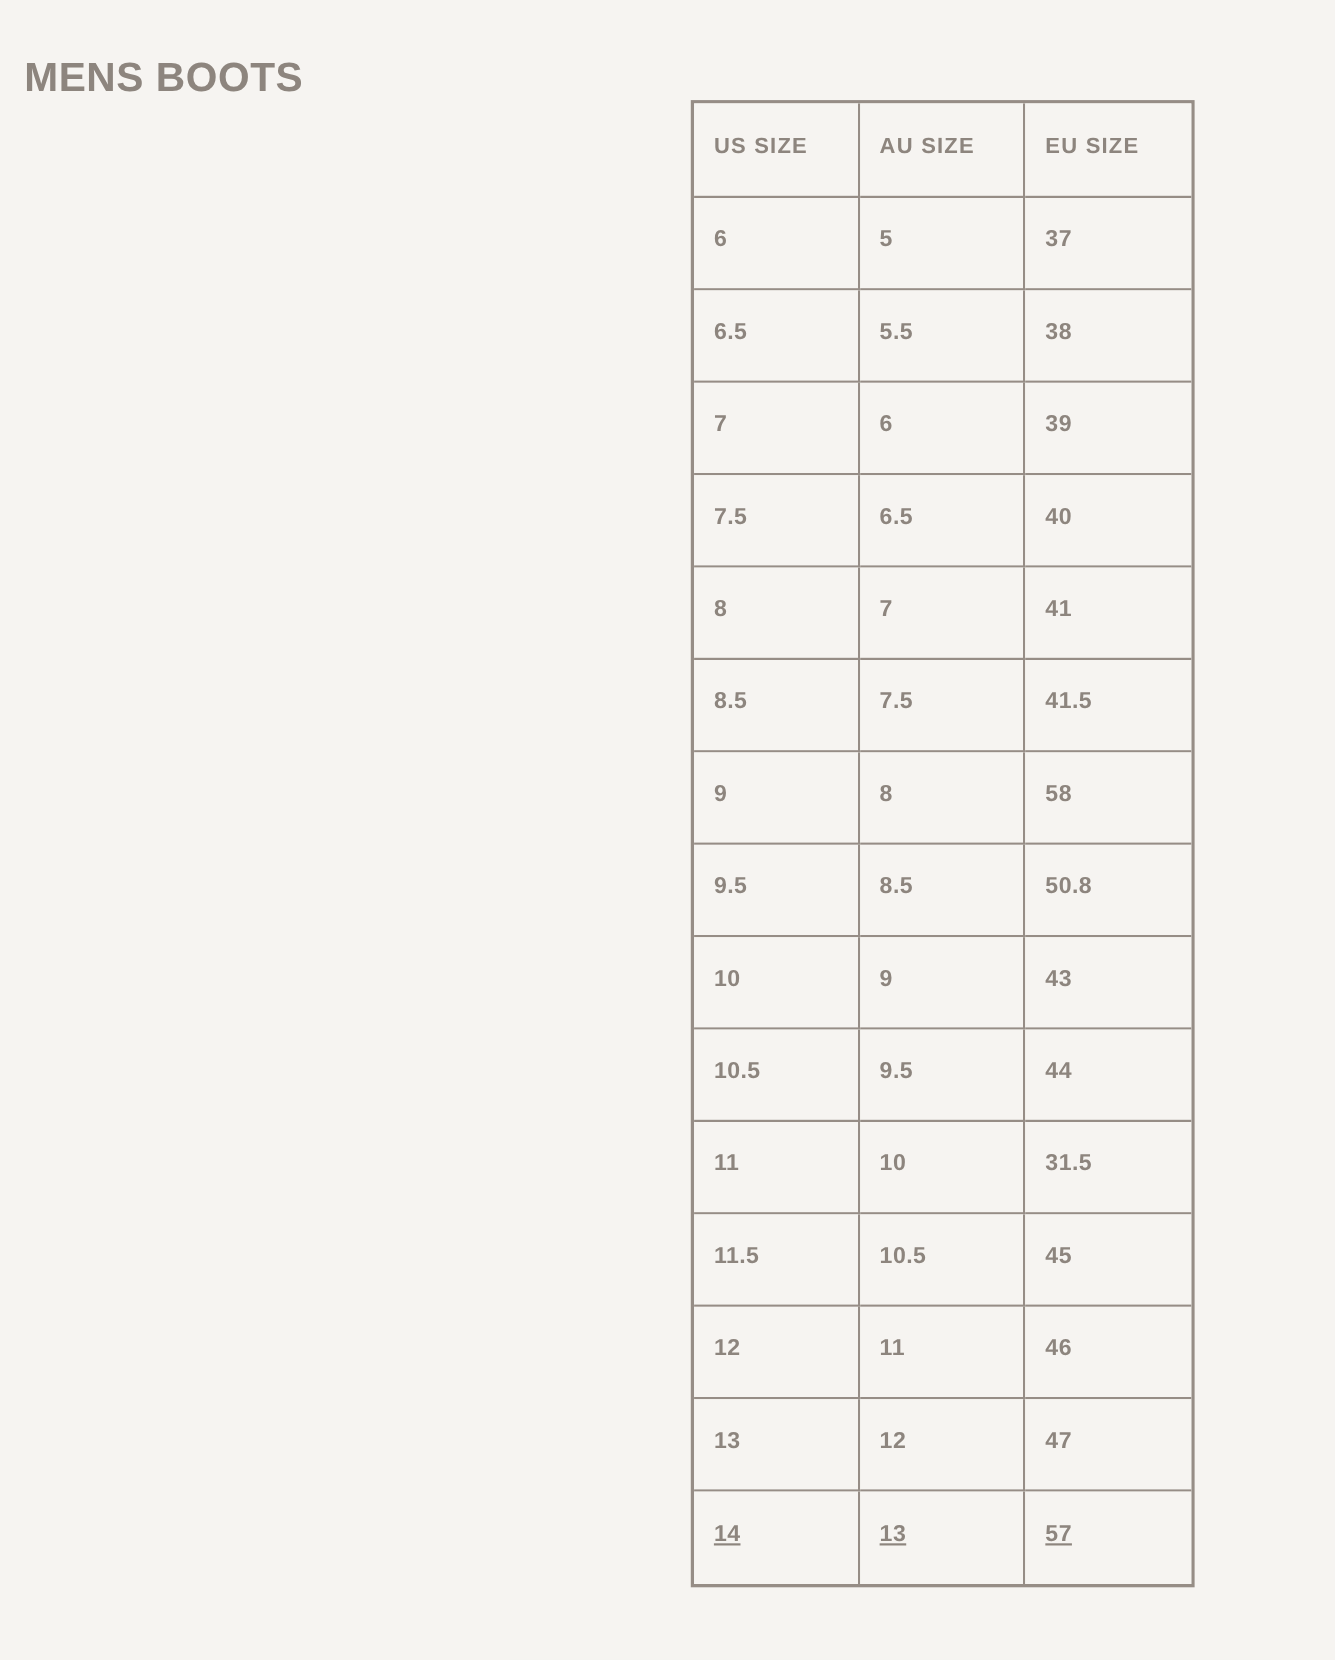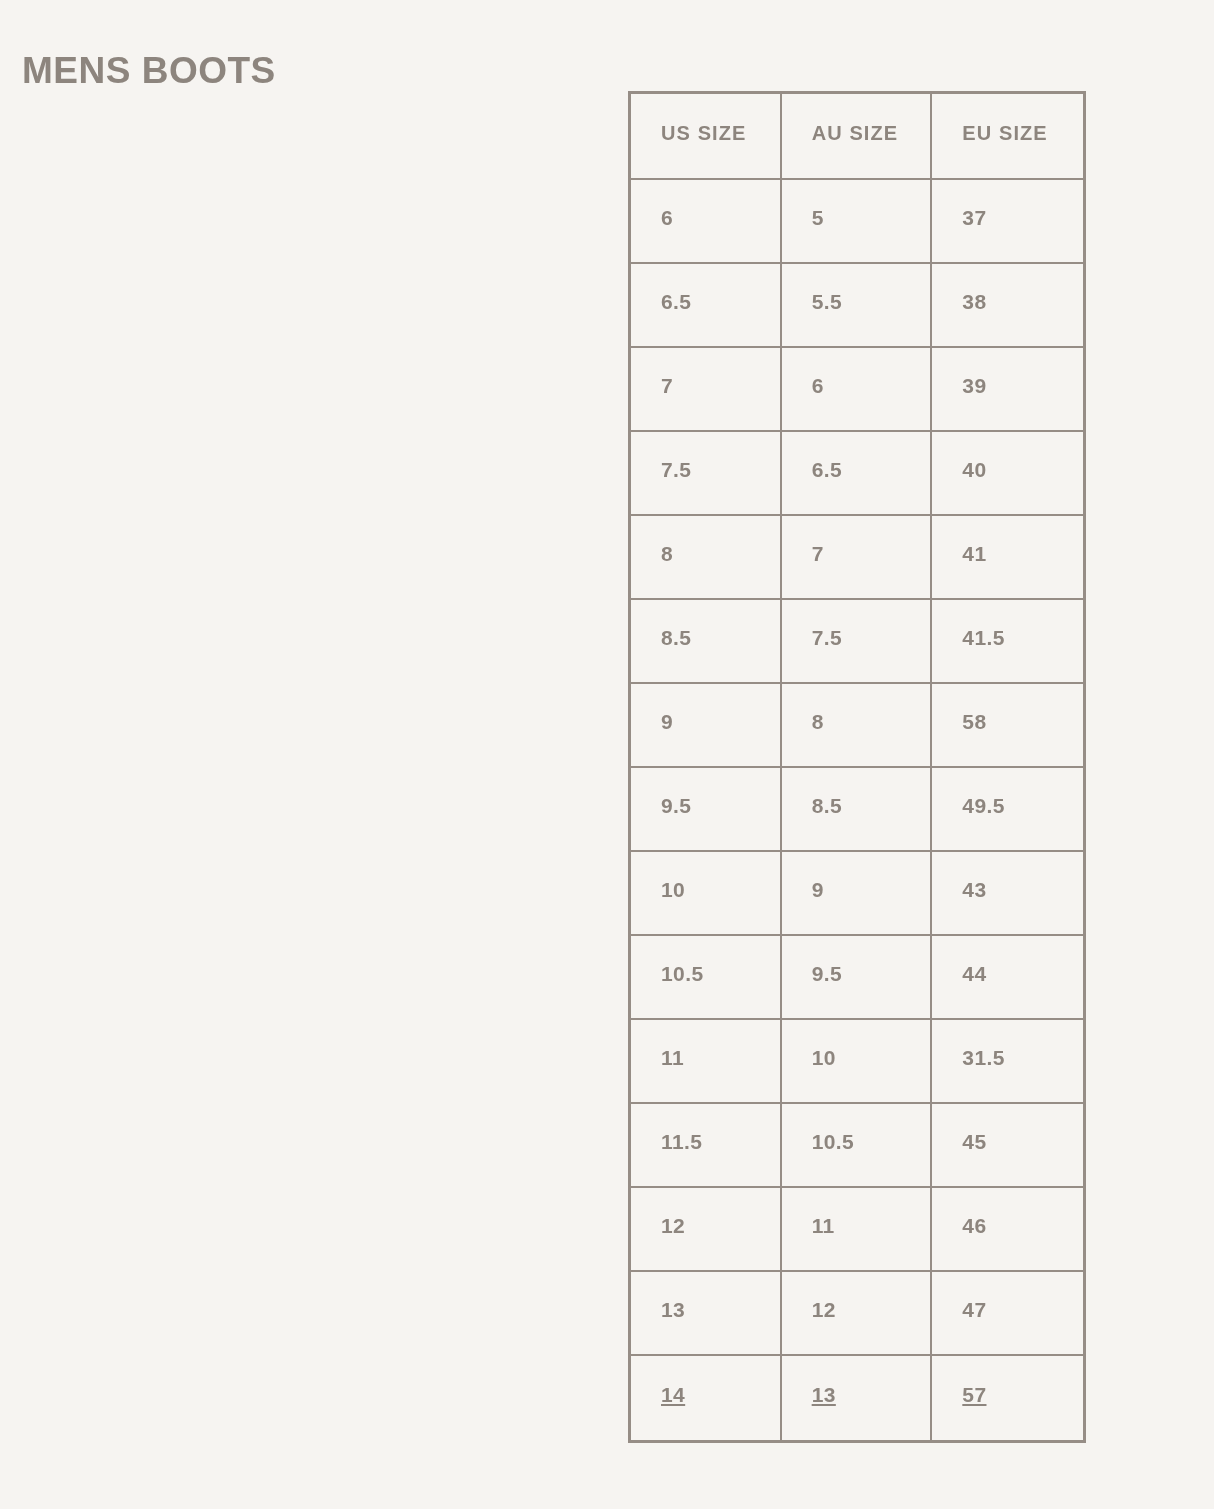--- a/index.html
+++ b/index.html
@@ -45,21 +45,21 @@
   }
 
   table.size-table col {
     width: 33.3333%;
   }
 
   table.size-table th,
   table.size-table td {
     border-right: 2px solid #968d86;
     border-bottom: 2px solid #968d86;
-    padding: 0 30px;
+    padding: 0 18px;
     text-align: left;
     vertical-align: middle;
     color: #8d857e;
     background: #f6f4f1;
     box-sizing: border-box;
   }
 
   table.size-table th:last-child,
   table.size-table td:last-child {
     border-right: none;
@@ -195,21 +195,21 @@
           </td>
       </tr>
       <tr>
         <td>
             <span class="cell-inner">9.5</span>
           </td>
         <td>
             <span class="cell-inner">8.5</span>
           </td>
         <td>
-            <span class="cell-inner">49.5</span>
+            <span class="cell-inner">50.8</span>
           </td>
       </tr>
       <tr>
         <td>
             <span class="cell-inner">10</span>
           </td>
         <td>
             <span class="cell-inner">9</span>
           </td>
         <td>

